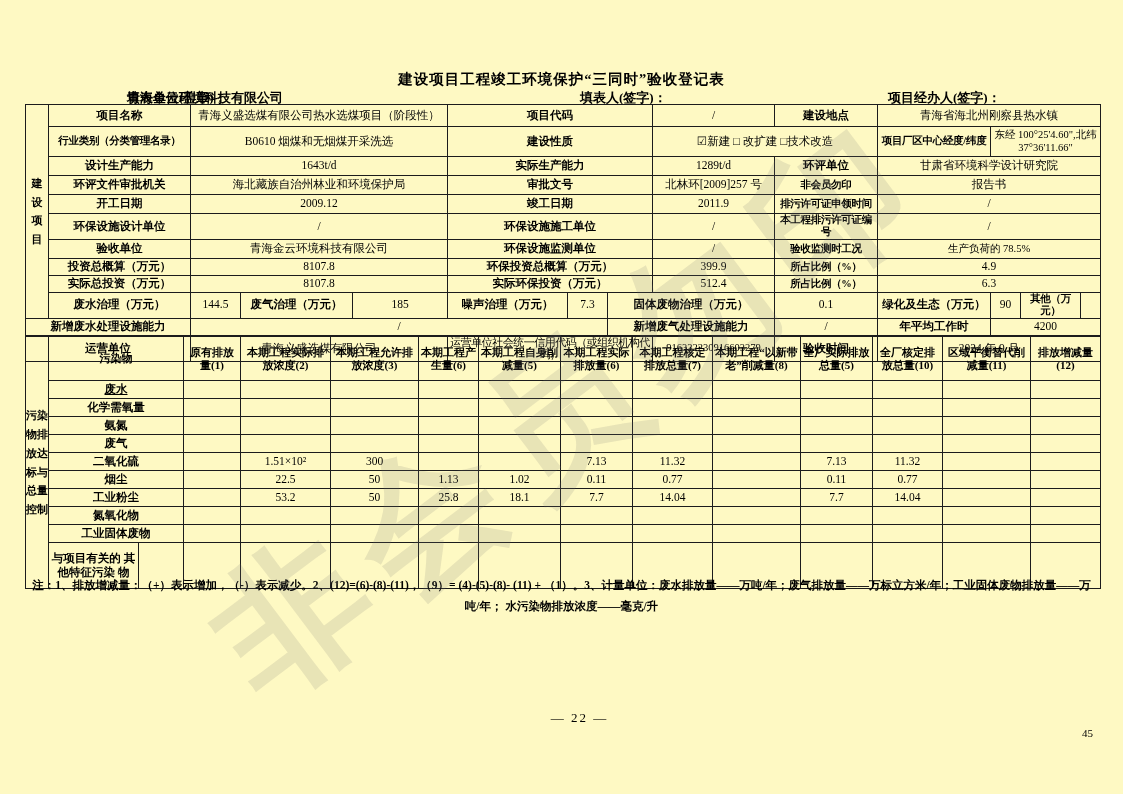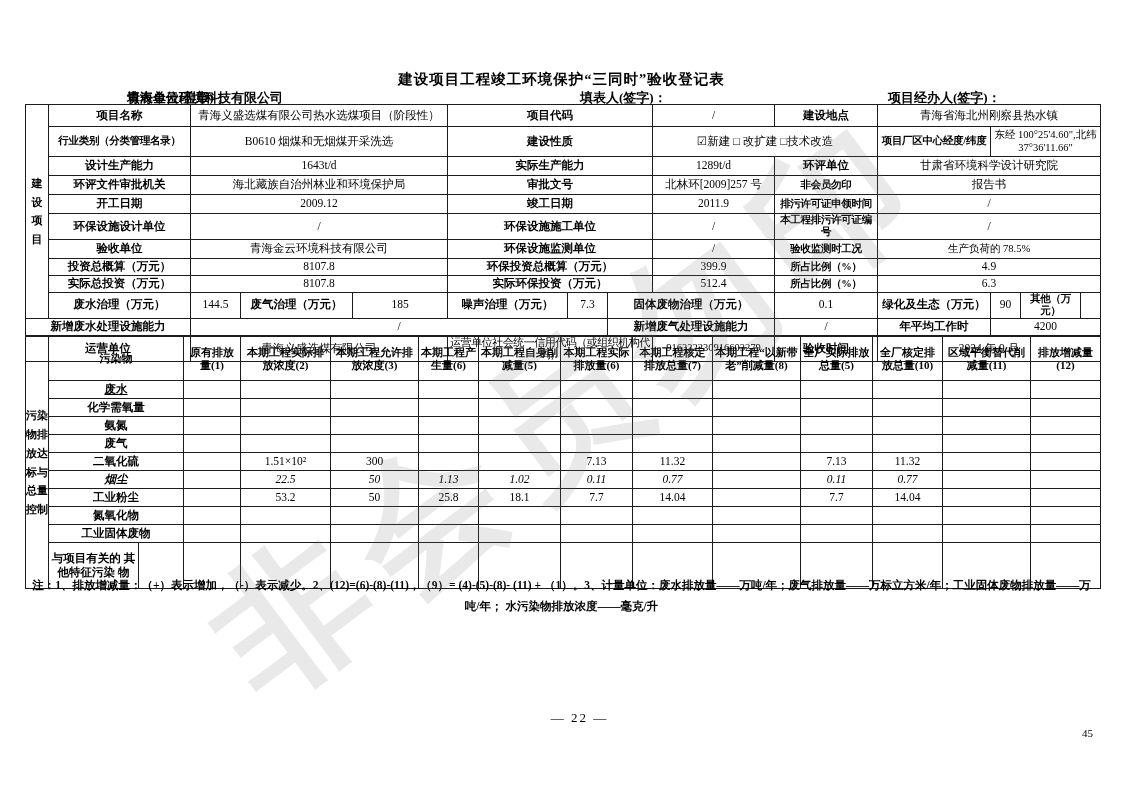--- a/index.html
+++ b/index.html
@@ -1,17 +1,17 @@
 <!DOCTYPE html>
 <html><head>
 <meta charset="utf-8">
 <style>
   html,body{margin:0;padding:0;background:#e8e8e8;}
   .page{
-    position:relative;width:1123px;height:794px;background:#ffffff;
+    position:relative;width:1123px;height:794px;background:#fef9c3;
     font-family:"Liberation Serif","DejaVu Serif",serif;color:#000;overflow:hidden;margin:0 auto;
   }
   .title{
     position:absolute;top:70px;left:0;width:1123px;text-align:center;
     font-size:14.5px;font-weight:bold;letter-spacing:1px;
   }
   .subheader span{position:absolute;font-size:13px;font-weight:bold;white-space:nowrap;}
   .sub-left{left:127px;top:89px;}
   .sub-center{left:580px;top:89px;}
   .sub-right{left:888px;top:89px;}
@@ -303,21 +303,21 @@
           <td></td>
           <td></td>
           <td>7.13</td>
           <td>11.32</td>
           <td></td>
           <td>7.13</td>
           <td>11.32</td>
           <td></td>
           <td></td>
         </tr>
-        <tr style="height: 18px; font-style: italic;">
+        <tr style="height: 18px;">
           <td colspan="2" class="lb">烟尘</td>
           <td></td>
           <td>22.5</td>
           <td>50</td>
           <td>1.13</td>
           <td>1.02</td>
           <td>0.11</td>
           <td>0.77</td>
           <td></td>
           <td>0.11</td>

